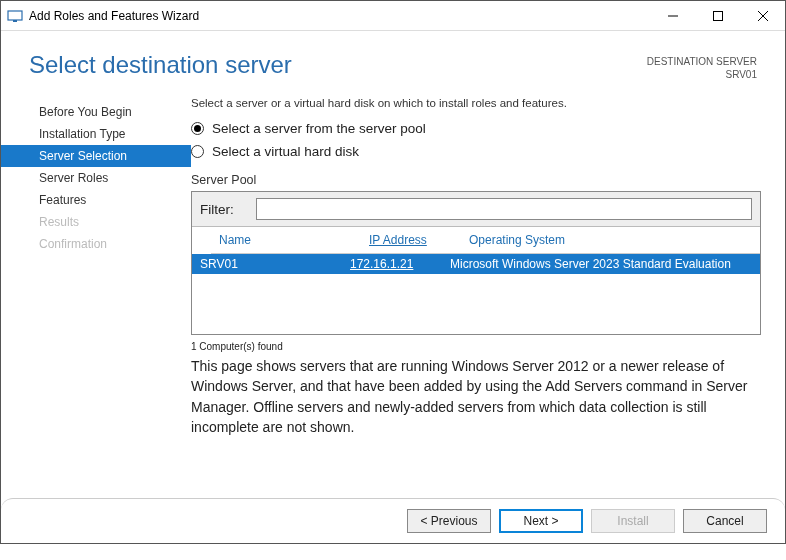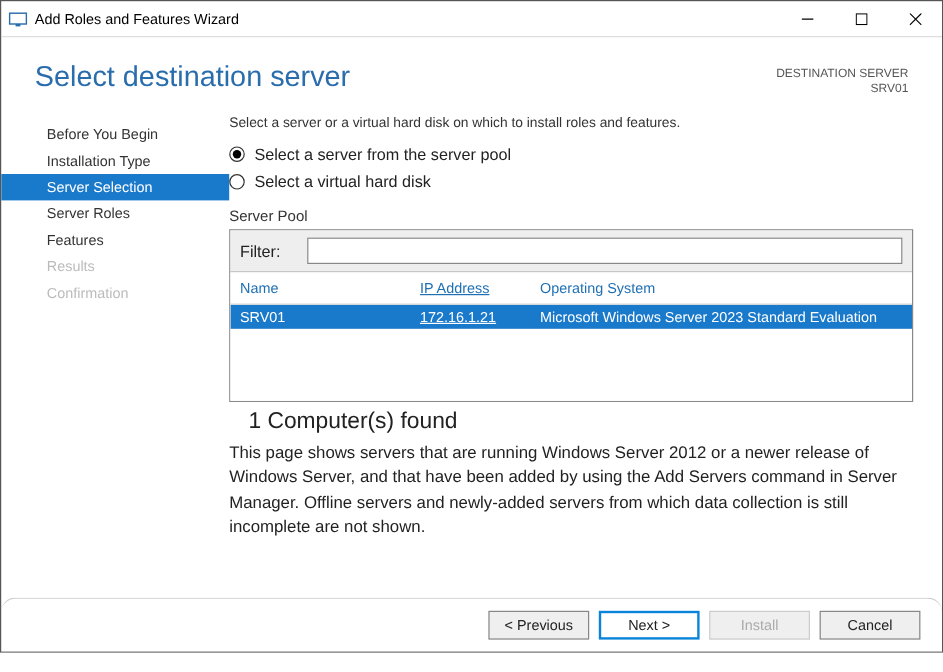--- a/index.html
+++ b/index.html
@@ -151,42 +151,43 @@
     padding: 0 4px;
     font-size: 12px;
   }
   .grid-header {
     display: flex;
     padding: 6px 8px;
     color: #1f6fb3;
     font-size: 12px;
     border-bottom: 1px solid #ccc;
     background: #fff;
+    margin-left: 19px;
   }
   .col-name { width: 150px; }
   .col-ip { width: 100px; text-decoration: underline; }
   .col-os { flex: 1; }
   .grid-body {
     height: 80px;
     background: #fff;
     overflow: hidden;
   }
   .grid-row {
     display: flex;
     padding: 3px 8px;
     font-size: 12px;
   }
   .grid-row.selected {
     background: #1979ca;
     color: #fff;
   }
   .found {
-    font-size: 19px;
-    color: #222;
-    margin: 6px 0 4px 16px;
+    font-size: 10px;
+    color: #222;
+    margin: 6px 0 4px 0;
   }
   .explain {
     font-size: 14px;
     color: #222;
     line-height: 1.45;
   }
   .footer {
     border-top: 1px solid #ccc;
     padding: 10px 18px;
     display: flex;

